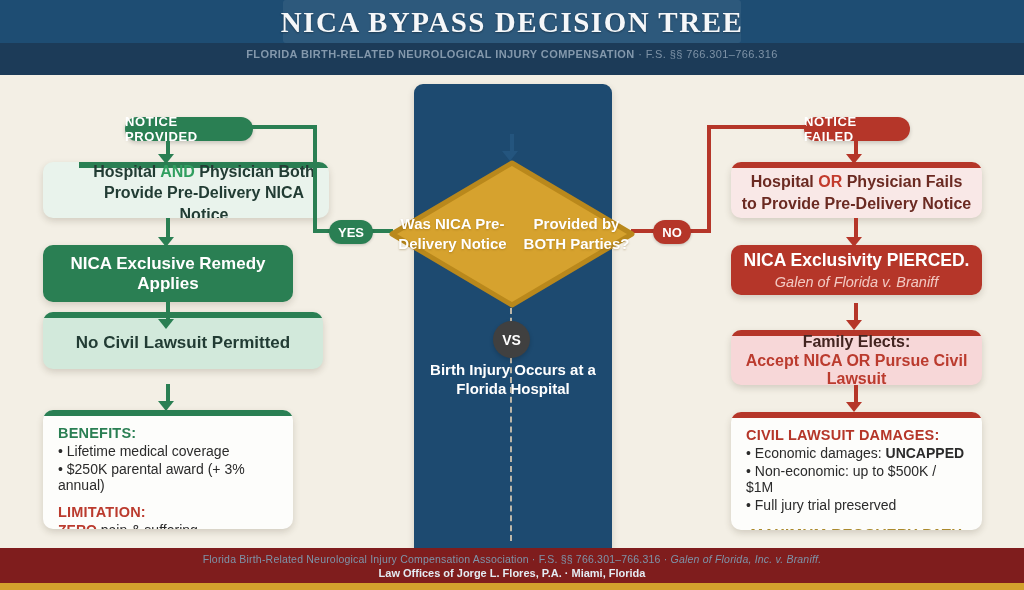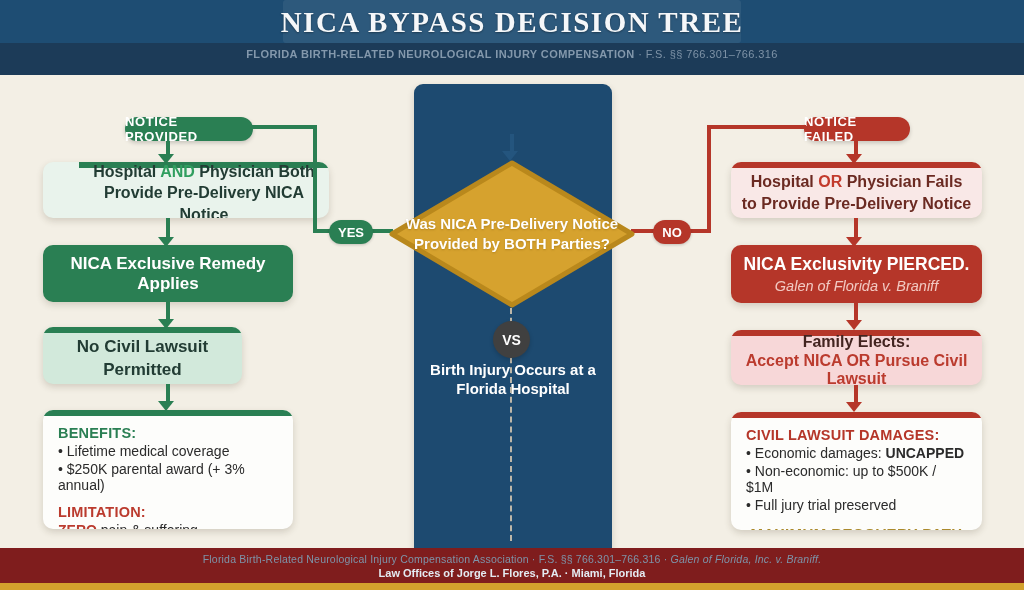--- a/index.html
+++ b/index.html
@@ -38,21 +38,21 @@
   .vline{width:4px;} .hline{height:4px;}
   .ahead{position:absolute;width:0;height:0;border-left:8px solid transparent;border-right:8px solid transparent;z-index:2;}
   
   .green-bg{background:#2a7f53;} .red-bg{background:#b53629;}
   .green-t{color:#2a7f53;} .red-t{color:#bb3b2e;}
   
   .start{left:414px;top:84px;width:198px;height:50px;background:#1d4a70;border-radius:9px;
     color:#fff;font-weight:bold;font-size:15px;line-height:1.3;}
   .diamond-wrap{position:absolute;left:388px;top:159px;width:248px;height:150px;z-index:3;}
   .diamond-text{position:absolute;left:388px;top:159px;width:248px;height:150px;z-index:4;
-    display:flex;flex-direction:column;align-items:center;justify-content:center;text-align:center;
+    display:flex;align-items:center;justify-content:center;text-align:center;
     color:#fff;font-weight:bold;font-size:15px;line-height:1.35;text-shadow:0 1px 2px rgba(120,80,0,0.35);}
   .vs{position:absolute;left:493px;top:321px;width:37px;height:37px;border-radius:50%;background:#404040;
     color:#fff;font-weight:bold;font-size:14px;display:flex;align-items:center;justify-content:center;z-index:5;
     box-shadow:0 2px 4px rgba(0,0,0,0.18);}
   .dash{position:absolute;left:510px;top:308px;height:233px;border-left:2px dashed #bdb7a9;z-index:1;}
   
   .t-dark{color:#223c34;font-weight:bold;font-size:16px;line-height:1.35;}
   .t-maroon{color:#6b2a22;font-weight:bold;font-size:16px;line-height:1.35;}
   .t-white-lg{color:#fff;font-weight:bold;font-size:17.5px;}
   .t-italic{color:#f2c9c2;font-style:italic;font-size:14.5px;margin-top:3px;}
@@ -124,21 +124,21 @@
   <div class="line vline green-bg" style="left:166px;top:218px;height:20px;"></div>
   <div class="ahead" style="left:158px;top:237px;border-top:10px solid #2a7f53;"></div>
 
   <div class="box green-bg" style="left:43px;top:245px;width:250px;height:57px;">
     <div class="box-body noband t-white-lg" style="font-size:17px;">NICA Exclusive Remedy Applies</div>
   </div>
 
   <div class="line vline green-bg" style="left:166px;top:302px;height:18px;"></div>
   <div class="ahead" style="left:158px;top:319px;border-top:10px solid #2a7f53;"></div>
 
-  <div class="box" style="left:43px;top:327px;width:199px;height:57px;background:#d2e9db;">
+  <div class="box" style="left:43px;top:312px;width:280px;height:57px;background:#d2e9db;">
     <div class="topbar green-bg"></div>
     <div class="box-body t-dark" style="font-size:17px;">No Civil Lawsuit Permitted</div>
   </div>
 
   <div class="line vline green-bg" style="left:166px;top:384px;height:18px;"></div>
   <div class="ahead" style="left:158px;top:401px;border-top:10px solid #2a7f53;"></div>
 
   <div class="box" style="left:43px;top:410px;width:250px;height:119px;background:#fdfdfb;">
     <div class="topbar green-bg"></div>
     <div class="box-body detail">
@@ -160,21 +160,21 @@
     <div class="topbar red-bg"></div>
     <div class="box-body t-maroon">
       <div><span>Hospital </span><span style="color:#c23a2c;">OR</span><span> Physician Fails</span></div>
       <div>to Provide Pre-Delivery Notice</div>
     </div>
   </div>
 
   <div class="line vline red-bg" style="left:854px;top:218px;height:20px;"></div>
   <div class="ahead" style="left:846px;top:237px;border-top:10px solid #b53629;"></div>
 
-  <div class="box red-bg" style="left:731px;top:245px;width:251px;height:58px;">
+  <div class="box red-bg" style="left:731px;top:245px;width:251px;height:50px;">
     <div class="box-body noband">
       <div class="t-white-lg">NICA Exclusivity PIERCED.</div>
       <div class="t-italic">Galen of Florida v. Braniff</div>
     </div>
   </div>
 
   <div class="line vline red-bg" style="left:854px;top:303px;height:18px;"></div>
   <div class="ahead" style="left:846px;top:320px;border-top:10px solid #b53629;"></div>
 
   <div class="box" style="left:731px;top:330px;width:251px;height:55px;background:#f7d7d8;">

